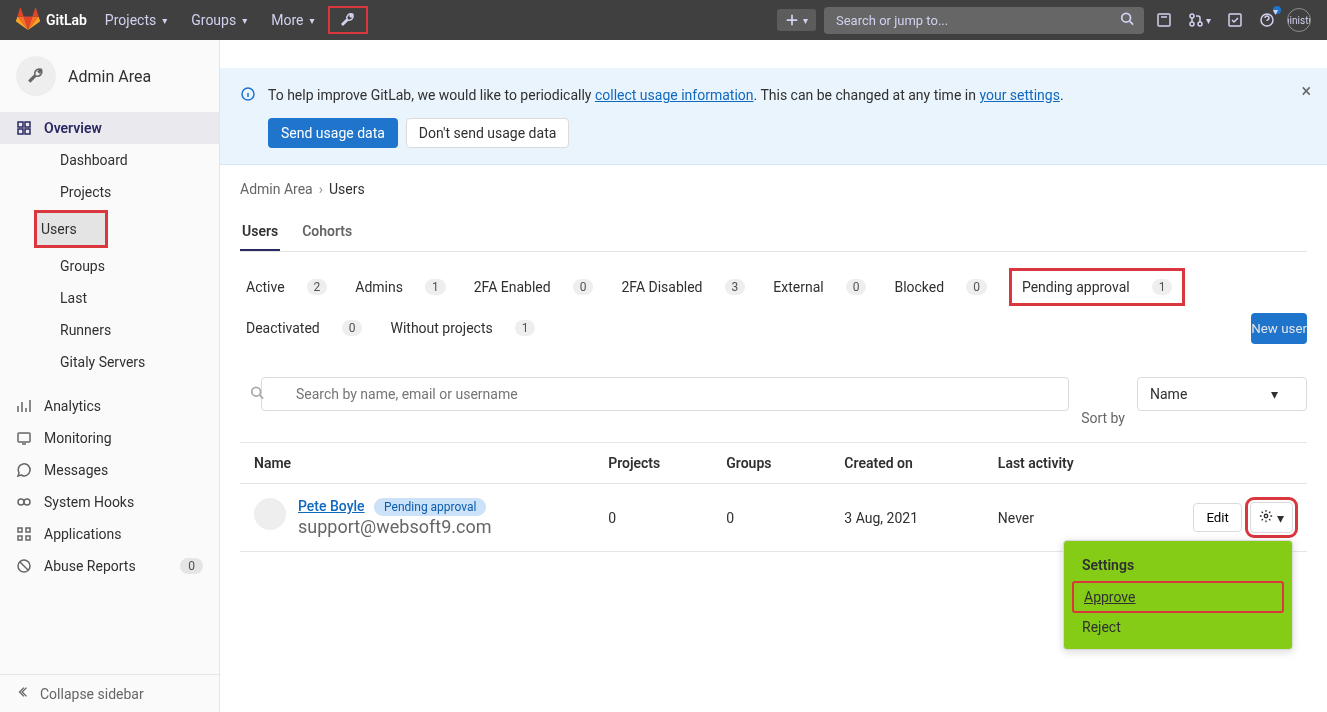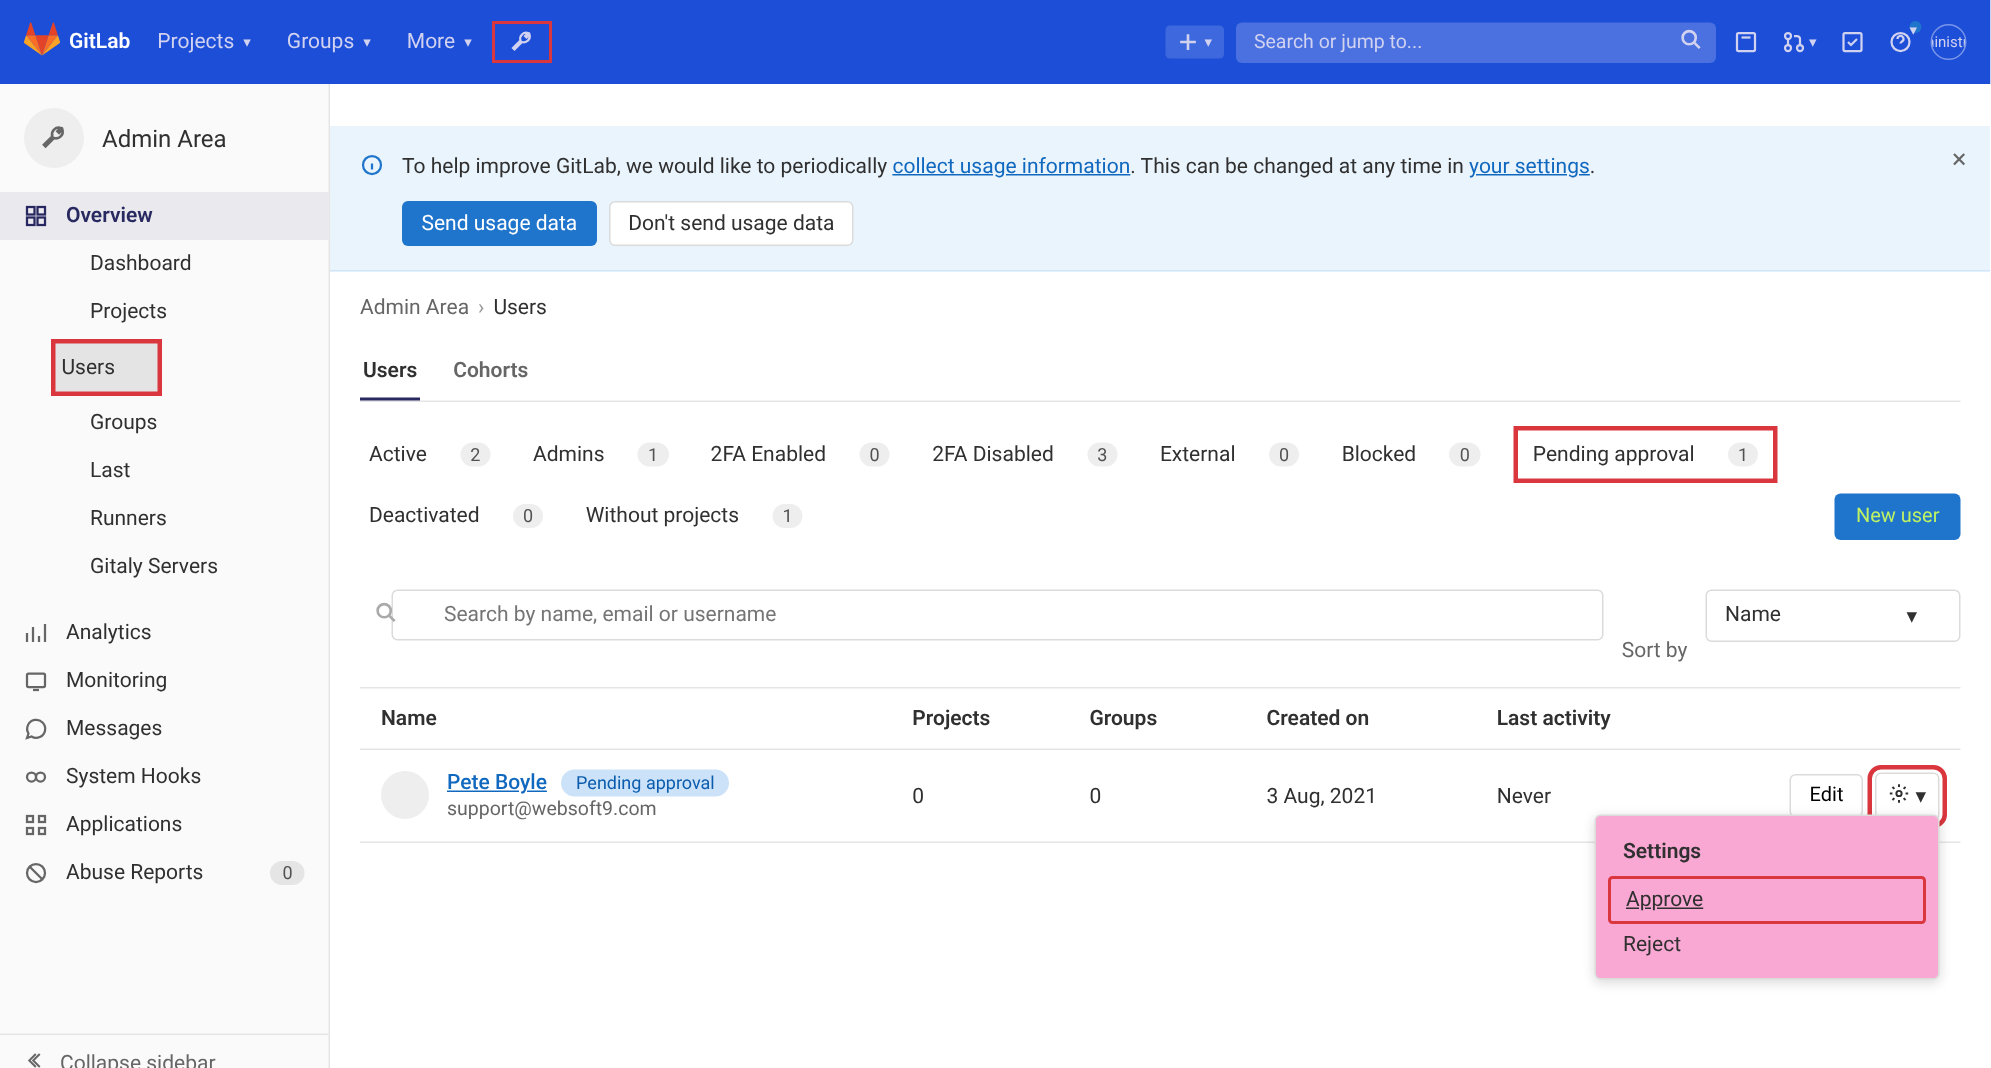--- a/index.html
+++ b/index.html
@@ -1,19 +1,19 @@
 <!DOCTYPE html>
 <html><head>
 <meta charset="utf-8">
 <style>
 * { margin: 0; padding: 0; box-sizing: border-box; font-family: -apple-system, BlinkMacSystemFont, "Segoe UI", Roboto, sans-serif; }
 body { background: #fff; color: #303030; font-size: 14px; overflow: hidden; }
 
 
-.navbar { background: #1d4ed8; height: 56px; display: flex; align-items: center; padding: 0 16px; color: #fff; justify-content: space-between; }
+.navbar { background: #404040; height: 40px; display: flex; align-items: center; padding: 0 16px; color: #fff; justify-content: space-between; }
 .logo { display: flex; align-items: center; gap: 6px; font-weight: 600; margin-right: 8px; }
 .nav-items { display: flex; align-items: center; gap: 4px; }
 .nav-item { padding: 6px 10px; color: #d1d1f0; cursor: pointer; display: flex; align-items: center; gap: 4px; font-size: 14px; }
 .wrench-highlight { border: 2px solid #d9363e; padding: 4px 10px; }
 .nav-right { margin-left: auto; display: flex; align-items: center; gap: 8px; }
 .search-box { background: rgba(255,255,255,0.2); border: none; border-radius: 4px; padding: 6px 32px 6px 12px; color: #fff; width: 320px; font-size: 13px; }
 .search-box::placeholder { color: #d1d1f0; }
 .search-wrap { position: relative; }
 .search-wrap .search-icon { position: absolute; right: 10px; top: 50%; transform: translateY(-50%); color: #d1d1f0; }
 .nav-icon { color: #d1d1f0; cursor: pointer; padding: 4px; display:flex; align-items:center; }
@@ -61,42 +61,42 @@
 .breadcrumb .current { color:#303030; }
 
 .top-tabs { border-bottom: 1px solid #e5e5e5; display:flex; gap: 20px; margin-bottom: 16px; }
 .top-tab { padding: 10px 2px; color: #666; cursor:pointer; font-weight:600; border-bottom: 2px solid transparent; }
 .top-tab.active { color: #303030; border-bottom: 2px solid #292961; }
 
 .filter-row { display:flex; align-items:center; flex-wrap:wrap; gap: 4px 16px; margin-bottom: 16px; }
 .filter-tab { padding: 10px 6px; color: #303030; cursor:pointer; display:flex; align-items:center; gap:22px; }
 .filter-tab.highlighted { border: 3px solid #d9363e; padding: 8px 10px; }
 .count-badge { background: #eee; border-radius: 10px; padding: 1px 7px; font-size: 12px; color: #525252; }
-.btn-newuser { background: #1f75cb; color:#bef264; border:none; border-radius:4px; padding:8px 14px; margin-left:auto; cursor:pointer; }
+.btn-newuser { background: #1f75cb; color:#e5e5e5; border:none; border-radius:4px; padding:8px 0; margin-left:auto; cursor:pointer; }
 
 .search-row { display:flex; gap:12px; align-items:center; margin-bottom: 16px; }
 .search-field-wrap { flex:1; position:relative;padding-left:21px; }
 .search-field { width:100%; border:1px solid #dbdbdb; border-radius:4px; padding:8px 12px 8px 34px; font-size:14px; }
 .search-field-wrap .sicon { position:absolute; left:10px; top:50%; transform:translateY(-50%); color:#aaa; }
 .sort-label { color:#666;margin-top:48px; }
 .sort-select { border:1px solid #dbdbdb; border-radius:4px; padding:8px 28px 8px 12px; background:#fff; min-width:170px; position:relative; cursor:pointer; display:flex; align-items:center; justify-content:space-between;}
 
 .table-header { display:grid; grid-template-columns: 3fr 1fr 1fr 1.3fr 1.3fr 1.2fr; padding: 12px 14px; color:#303030; font-weight:600; border-bottom:1px solid #e5e5e5; border-top:1px solid #e5e5e5;}
 .table-row { display:grid; grid-template-columns: 3fr 1fr 1fr 1.3fr 1.3fr 1.2fr; padding: 14px; align-items:center; border-bottom:1px solid #e5e5e5; position:relative;}
 .user-cell { display:flex; gap:12px; align-items:flex-start; }
 .user-avatar { width:32px; height:32px; border-radius:50%; background:#eee; }
 .user-name { color:#1068bf; font-weight:500; }
 .pending-badge { background:#cbe2f9; color:#0b5cad; border-radius:10px; padding:2px 10px; font-size:12px; margin-left:6px; }
-.user-email { color:#666; font-size:13px; margin-top:2px; }
+.user-email { color:#666; font-size:18px; margin-top:2px; }
 .row-actions { display:flex; gap:8px; justify-content:flex-end; align-items:center; }
 .gear-btn { border:1px solid #dbdbdb; border-radius:4px; padding:6px 8px; display:flex; align-items:center; gap:4px; cursor:pointer;}
 .gear-highlight { outline: 3px solid #d9363e; outline-offset: 2px; }
 .edit-btn { border:1px solid #dbdbdb; background:#fff; border-radius:4px; padding:6px 12px; cursor:pointer; }
 
-.dropdown { position:absolute; right:14px; top:43px; background:#f9a8d4; border:1px solid #dbdbdb; border-radius:4px; box-shadow:0 2px 8px rgba(0,0,0,0.15); min-width:230px; z-index:10; padding:8px;}
+.dropdown { position:absolute; right:14px; top:56px; background:#84cc16; border:1px solid #dbdbdb; border-radius:4px; box-shadow:0 2px 8px rgba(0,0,0,0.15); min-width:230px; z-index:10; padding:8px;}
 .dropdown-title { font-weight:600; padding:8px 10px; }
 .dropdown-item { padding:6px 10px; cursor:pointer; border-radius:3px; }
 .dropdown-item.highlighted { border:2px solid #d9363e;text-decoration:underline; }
 
 .chev::after { content:'▾'; font-size:10px; margin-left:2px;}
 </style>
 </head>
 <body>
 
 <div class="navbar">

